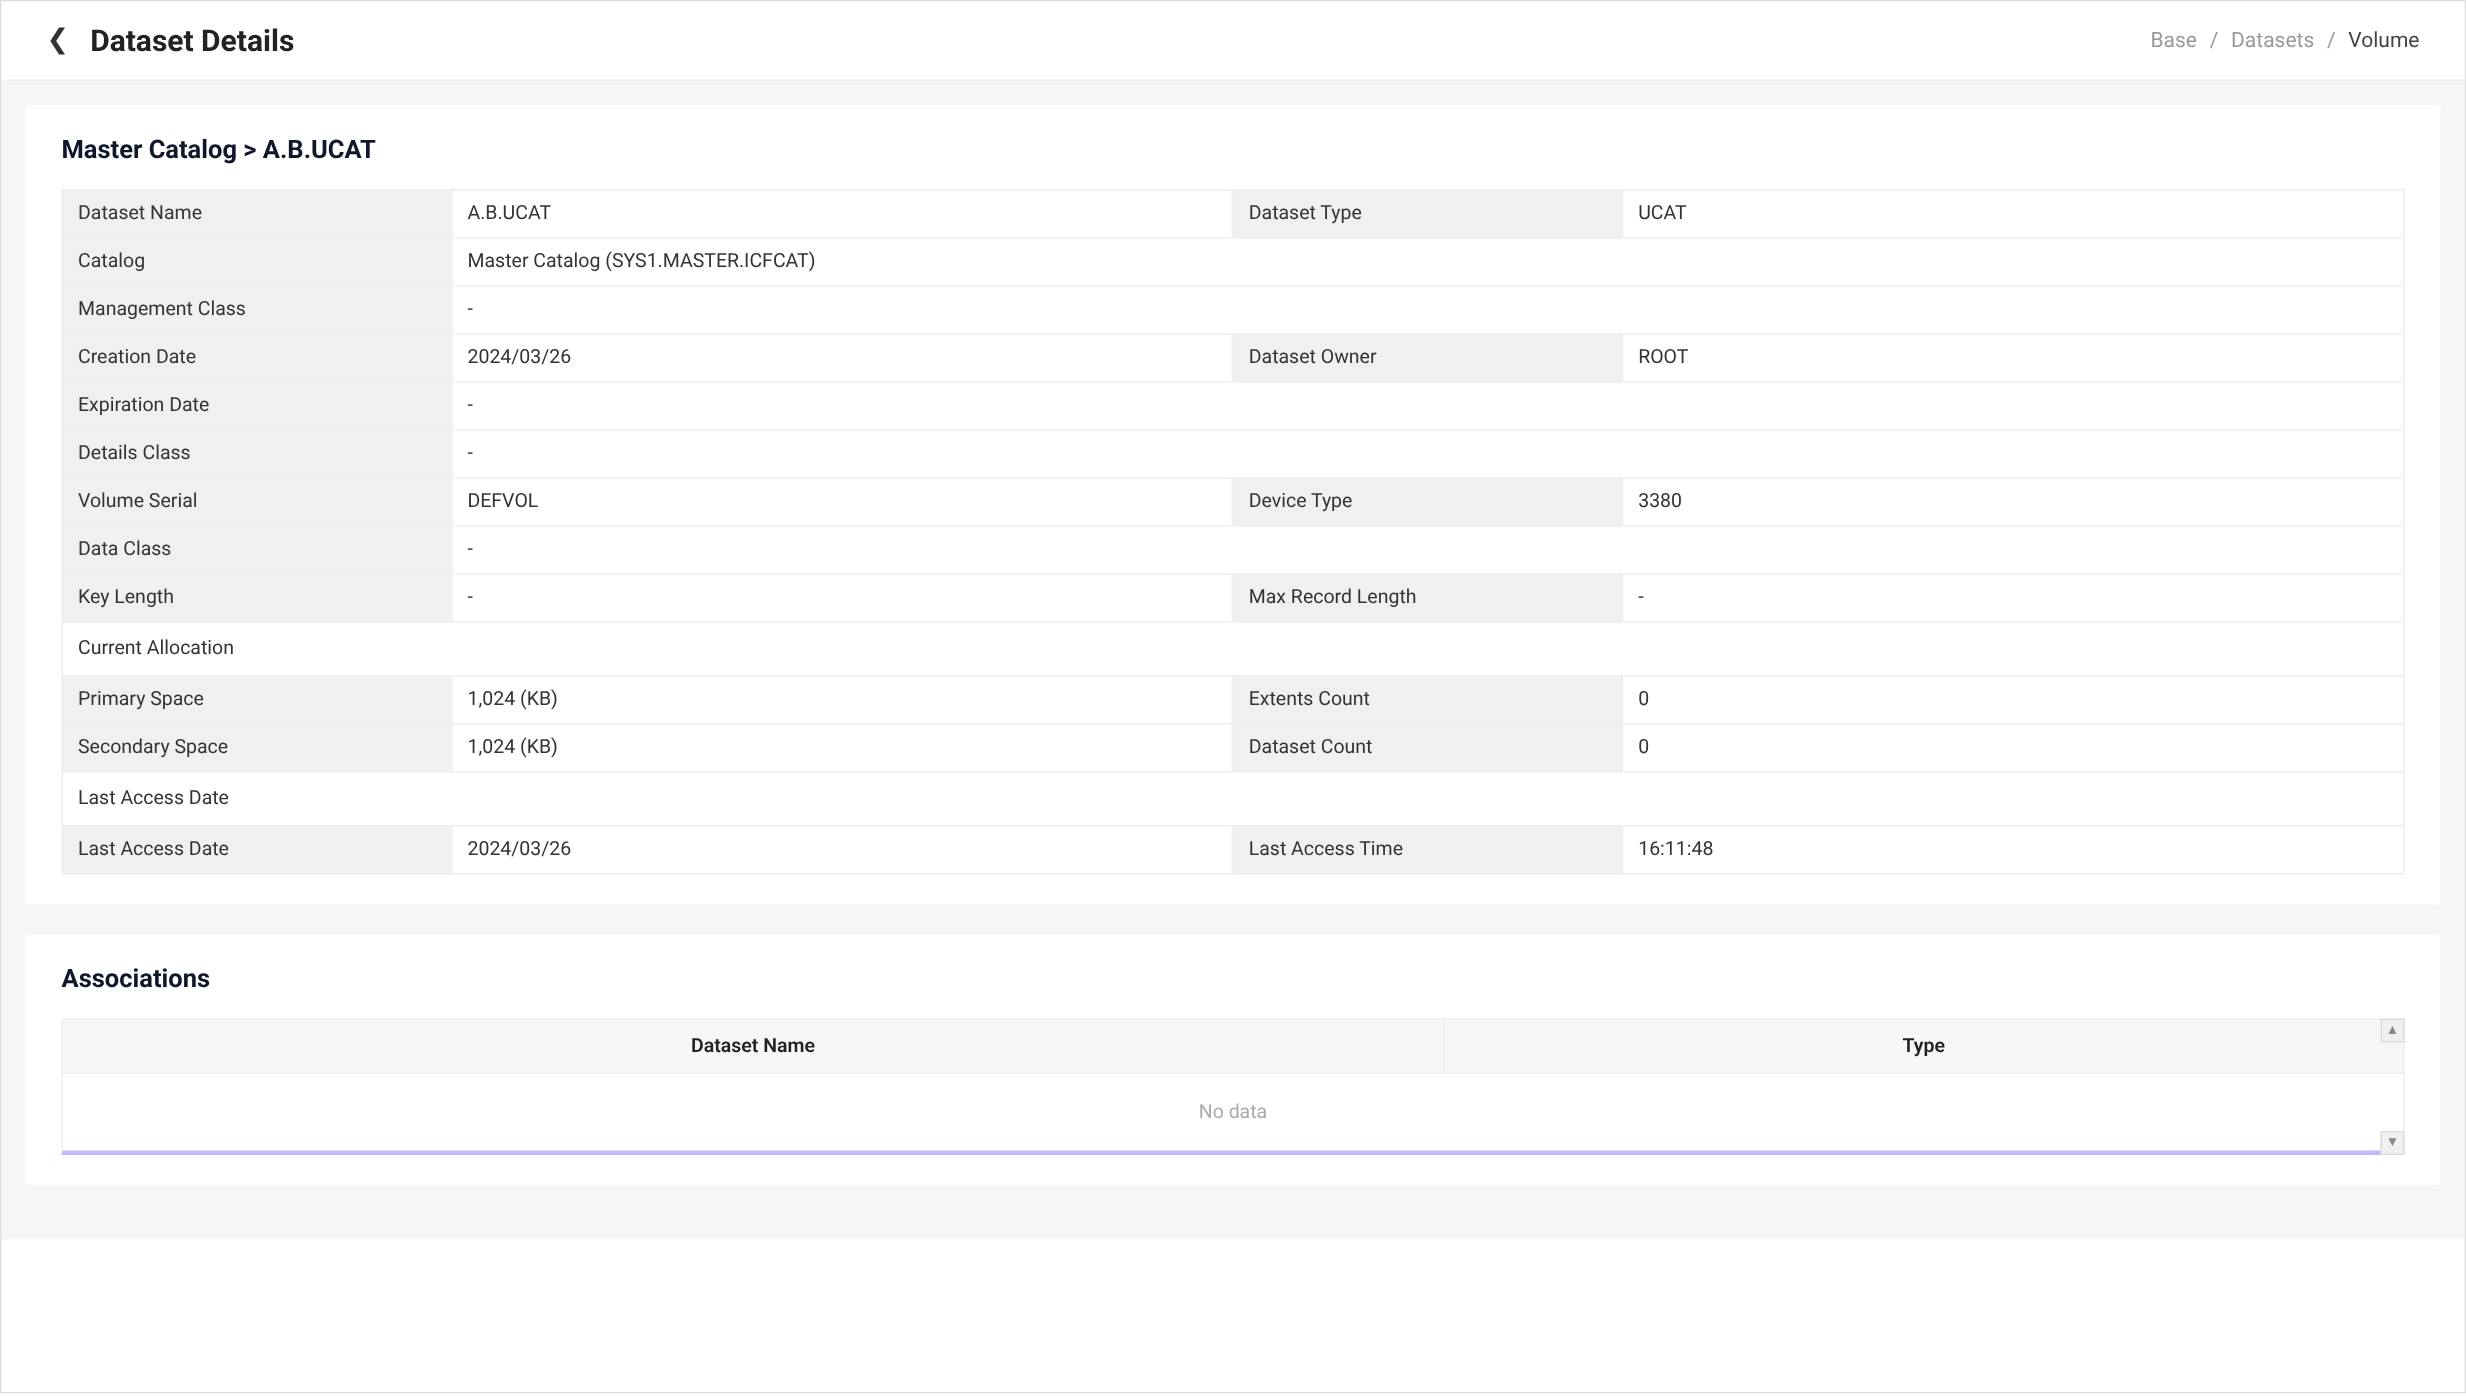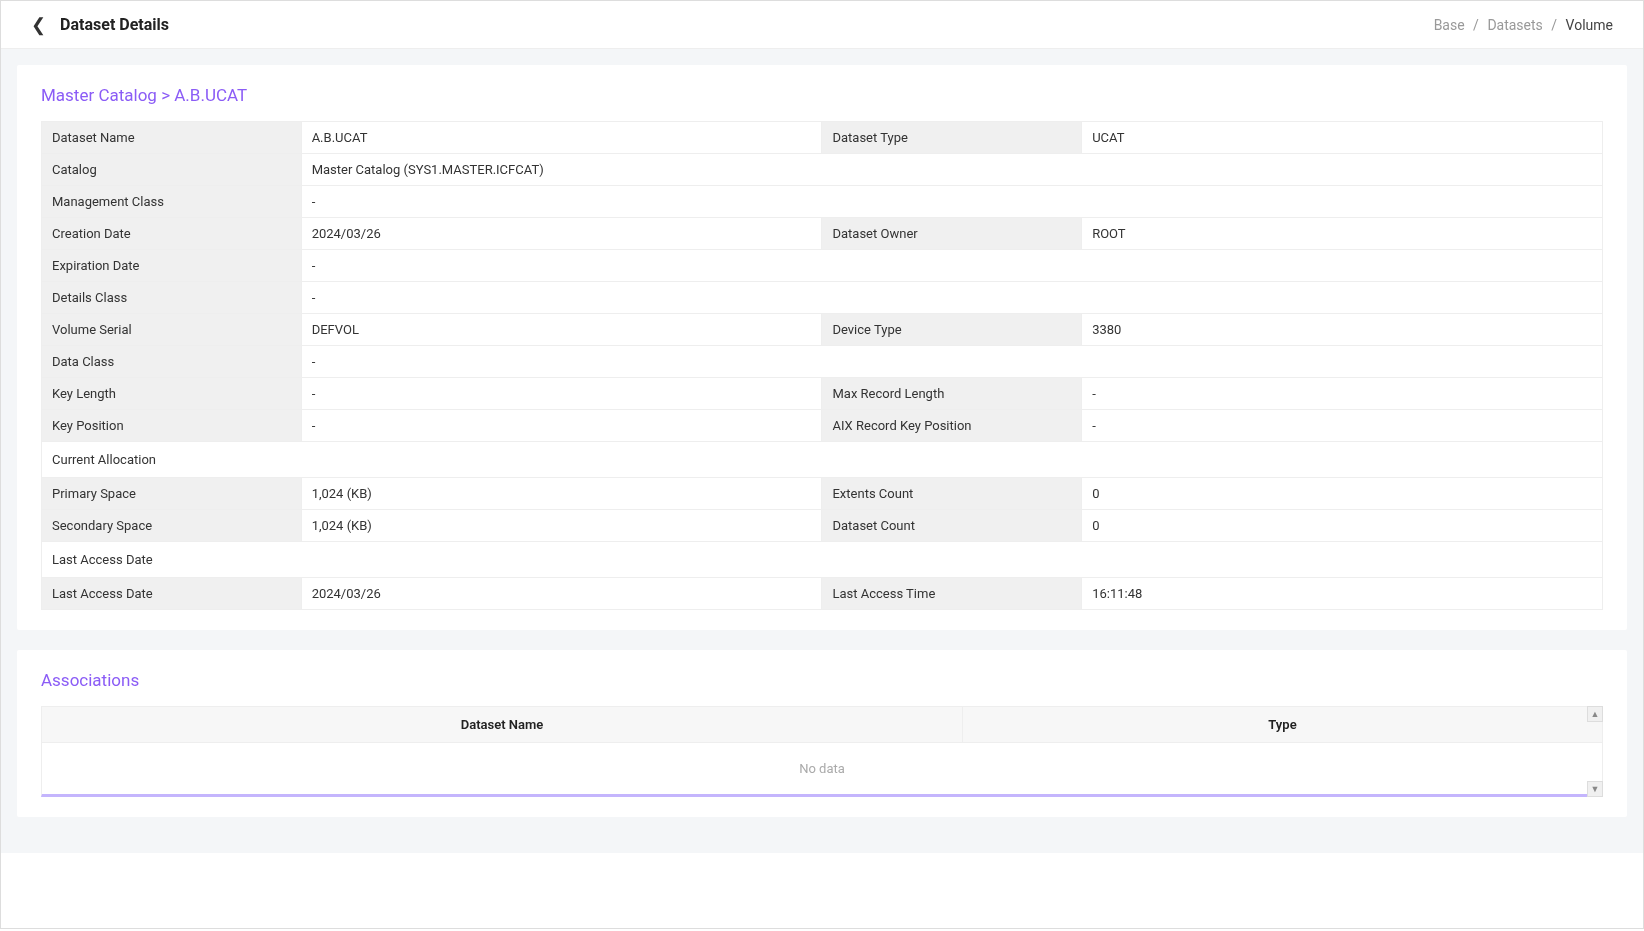--- a/index.html
+++ b/index.html
@@ -27,21 +27,21 @@
       gap: 14px;
     }
     .back-icon {
       font-size: 18px;
       color: #333;
       cursor: pointer;
       user-select: none;
       line-height: 1;
     }
     .page-title {
-      font-size: 16px;
+      font-size: 20px;
       font-weight: 700;
       color: #222;
     }
     .breadcrumb {
       font-size: 14px;
       color: #999;
     }
     .breadcrumb .sep {
       margin: 0 5px;
       color: #999;
@@ -58,23 +58,23 @@
       padding: 16px;
     }
     .panel {
       background: #fff;
       padding: 20px 24px;
       margin-bottom: 20px;
       border-radius: 2px;
     }
     .section-heading {
       font-size: 17px;
-      font-weight: 400;
+      font-weight: 700;
       margin-bottom: 16px;
-      color: #8b5cf6;
+      color: #0f172a;
     }
     table.details {
       width: 100%;
       border-collapse: collapse;
       table-layout: fixed;
     }
     table.details td, table.details th {
       border: 1px solid #eeeeee;
       padding: 8px 10px;
       font-size: 13px;
@@ -209,26 +209,20 @@
           <td class="value">3380</td>
         </tr>
         <tr>
           <th class="label">Data Class</th>
           <td class="value" colspan="3">-</td>
         </tr>
         <tr>
           <th class="label">Key Length</th>
           <td class="value">-</td>
           <th class="label">Max Record Length</th>
-          <td class="value">-</td>
-        </tr>
-        <tr>
-          <th class="label">Key Position</th>
-          <td class="value">-</td>
-          <th class="label">AIX Record Key Position</th>
           <td class="value">-</td>
         </tr>
         <tr>
           <th class="section-row" colspan="4">Current Allocation</th>
         </tr>
         <tr>
           <th class="label">Primary Space</th>
           <td class="value">1,024 (KB)</td>
           <th class="label">Extents Count</th>
           <td class="value">0</td>

